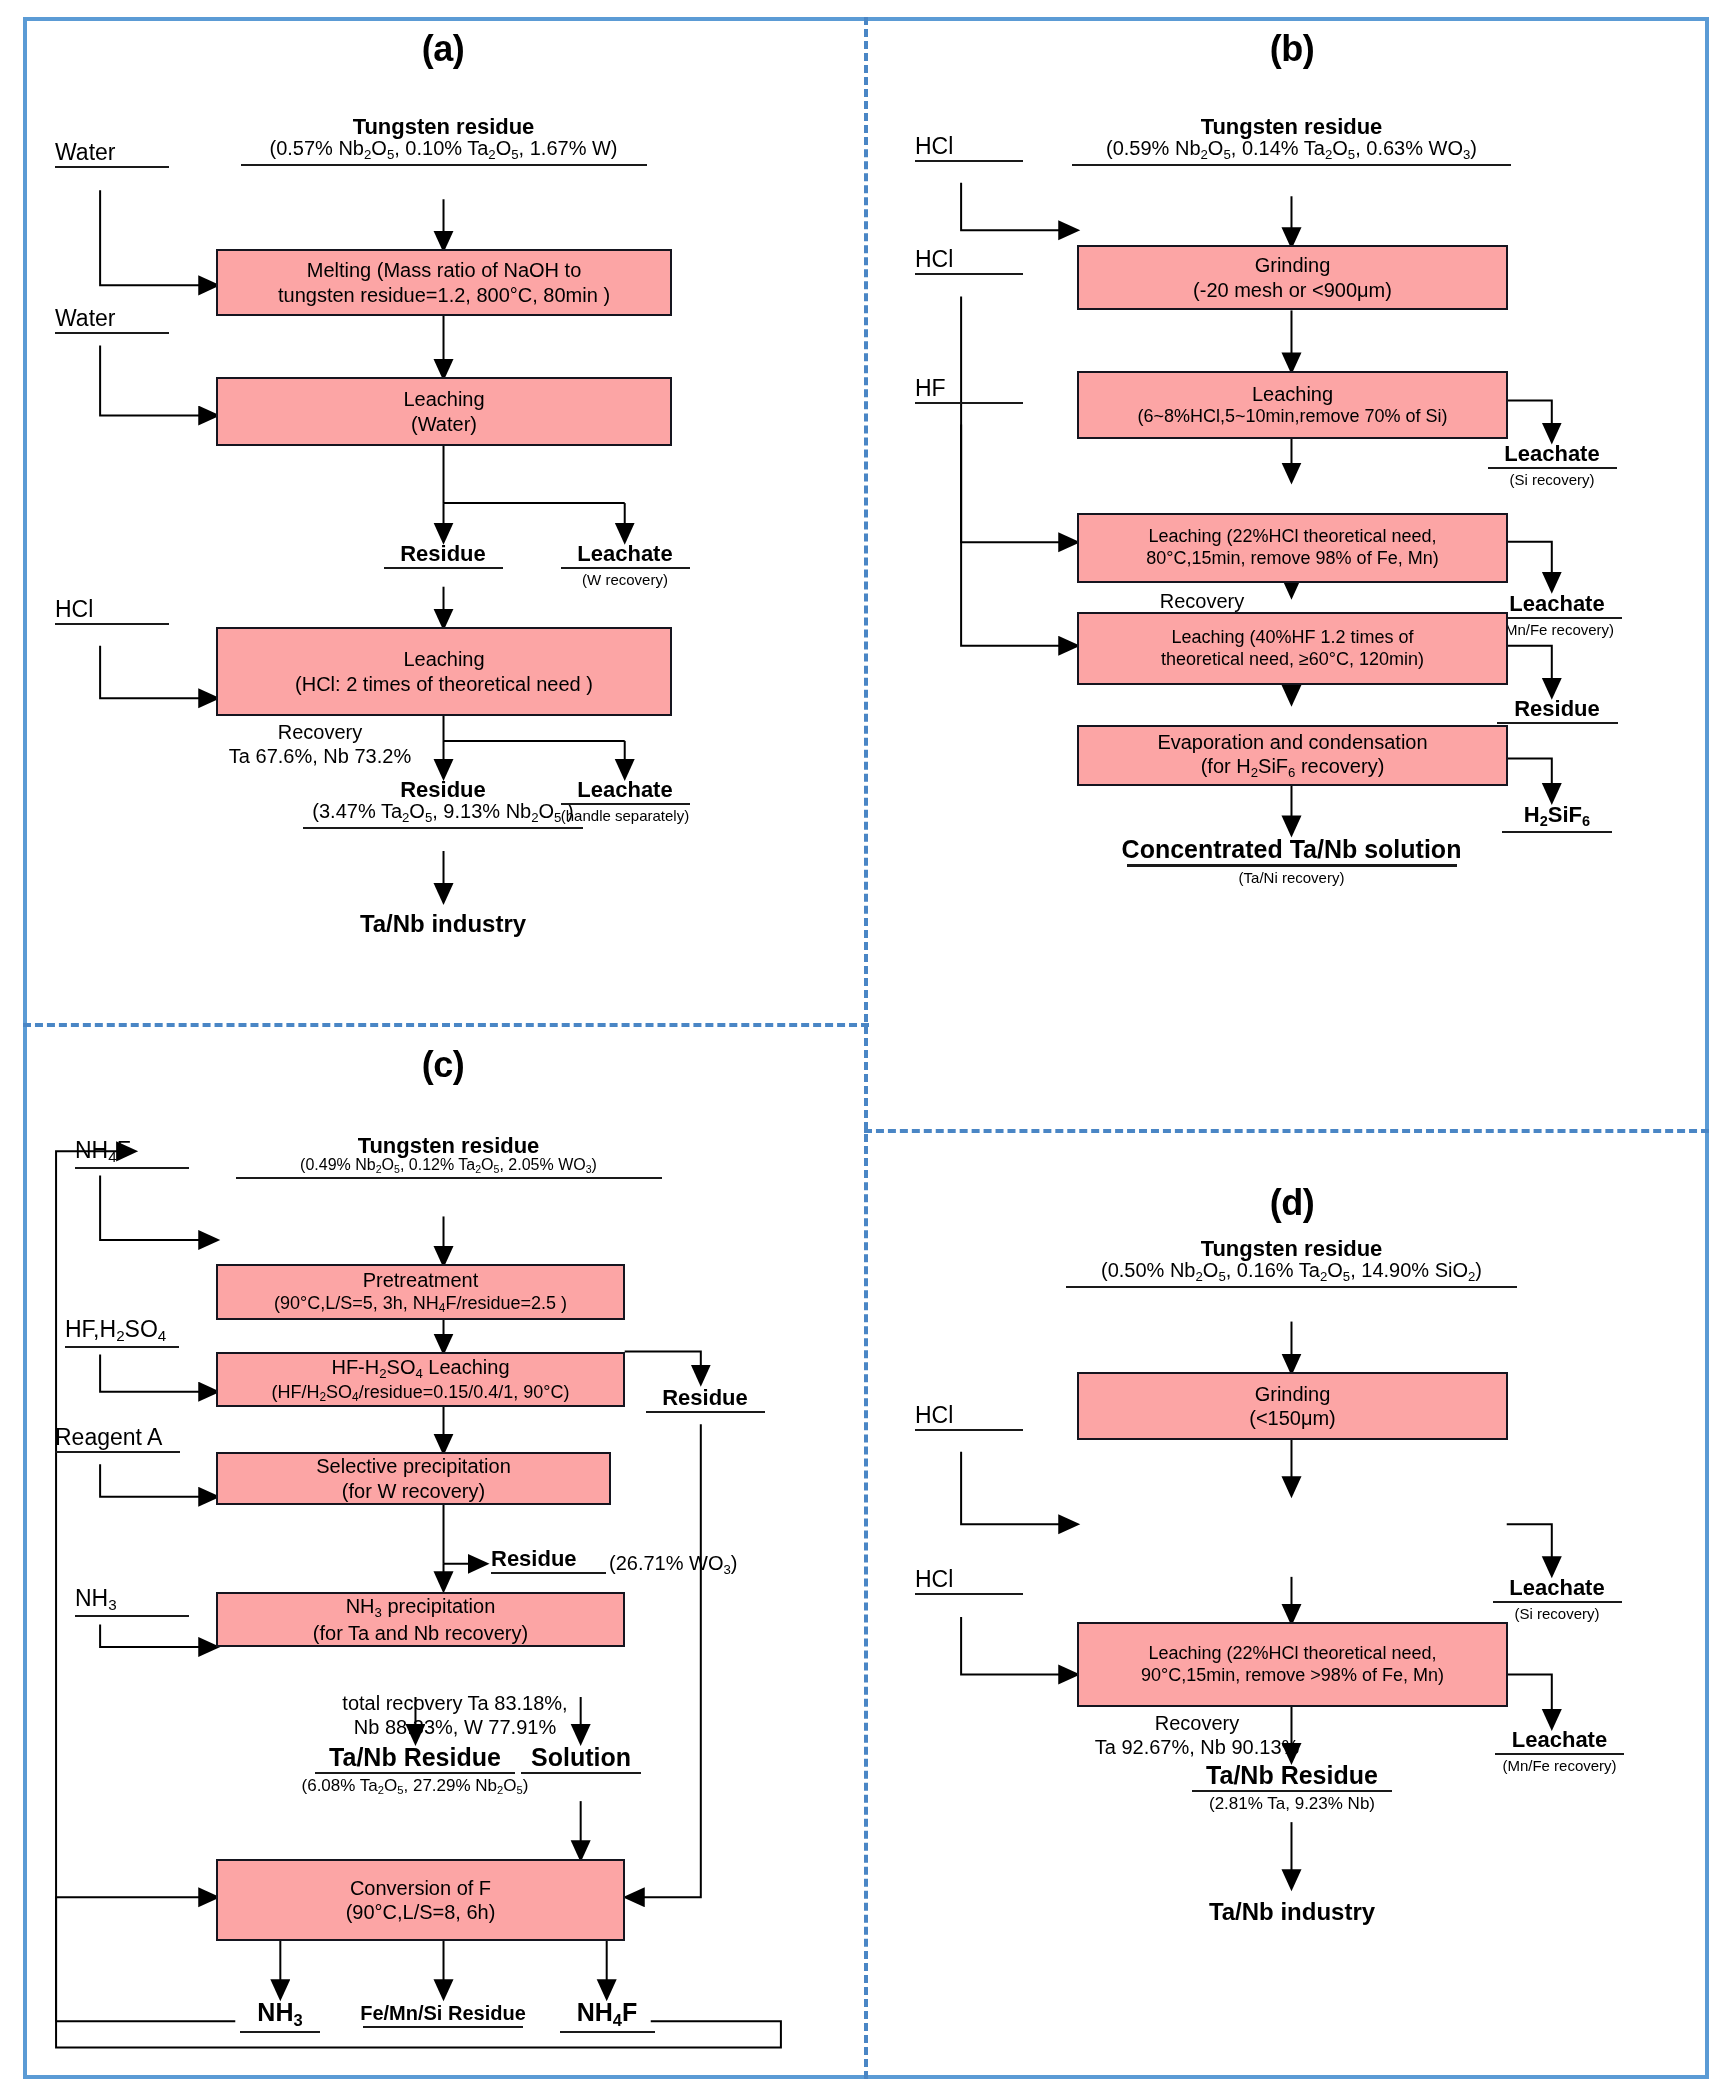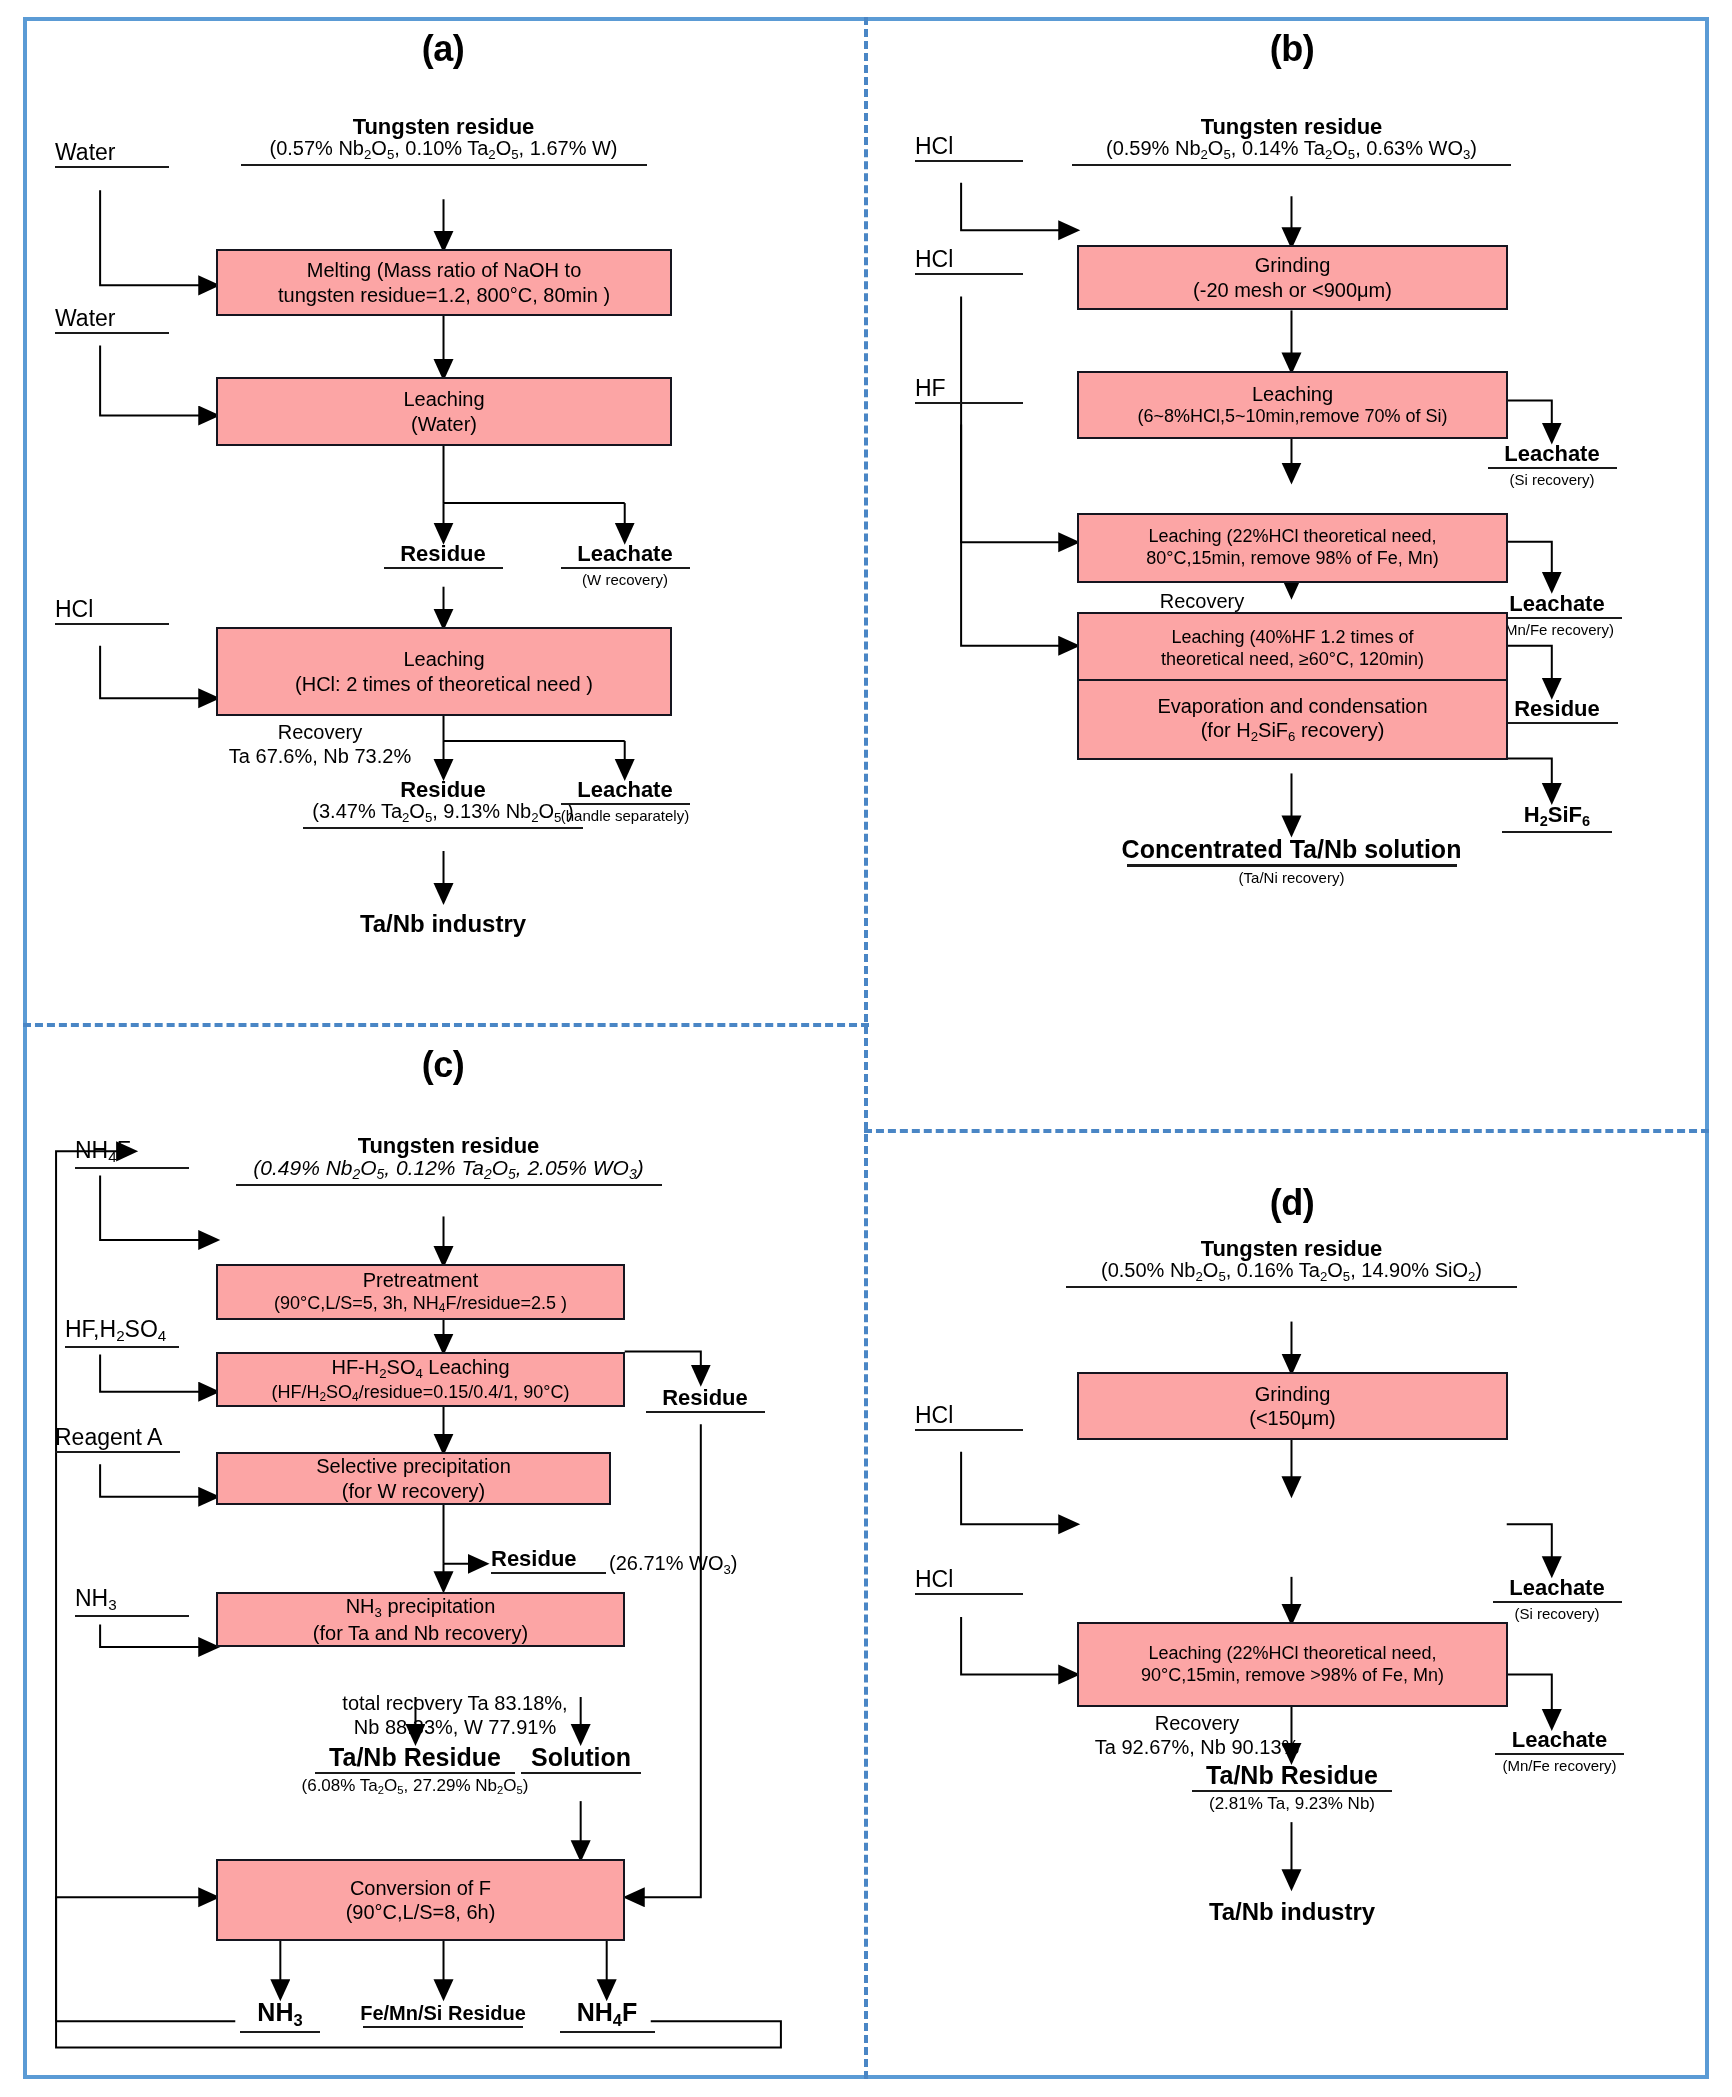--- a/index.html
+++ b/index.html
@@ -342,41 +342,41 @@
   <div class="pbox" style="left:1077px;top:612px;width:431px;height:73px;">
     <span class="l2">Leaching (40%HF 1.2 times of</span>
     <span class="l2">theoretical need, ≥60°C, 120min)</span>
   </div>
 
   <div class="stream" style="left:1467px;top:697px;width:180px;">
     <span class="nm">Residue</span>
     <span class="ul" style="width:121px;"></span>
   </div>
 
-  <div class="pbox" style="left:1077px;top:679px;width:431px;height:81px;">
+  <div class="pbox" style="left:1077px;top:725px;width:431px;height:61px;">
     <span class="l1">Evaporation and condensation</span>
     <span class="l1">(for H<sub>2</sub>SiF<sub>6</sub> recovery)</span>
   </div>
 
   <div class="stream" style="left:1467px;top:803px;width:180px;">
     <span class="nm">H<sub>2</sub>SiF<sub>6</sub></span>
     <span class="ul" style="width:110px;"></span>
   </div>
 
   <div class="stream" style="left:1041px;top:836px;width:501px;">
     <span class="nm" style="font-size:25px;">Concentrated Ta/Nb solution</span>
     <span class="ul" style="width:330px;border-bottom-width:3.5px;"></span>
     <span class="sub">(Ta/Ni recovery)</span>
   </div>
 
   <div class="panel-label" style="left:343px;top:1044px;width:200px;">(c)</div>
 
   <div class="stream" style="left:203px;top:1134px;width:491px;">
     <span class="nm">Tungsten residue</span>
-    <span class="nm" style="font-size:21px;font-weight:normal;font-style:italic;">(0.49% Nb<sub>2</sub>O<sub>5</sub>, 0.12% Ta<sub>2</sub>O<sub>5</sub>, 2.05% WO<sub>3</sub>)</span>
+    <span class="nm" style="font-size:16px;font-weight:normal;">(0.49% Nb<sub>2</sub>O<sub>5</sub>, 0.12% Ta<sub>2</sub>O<sub>5</sub>, 2.05% WO<sub>3</sub>)</span>
     <span class="ul" style="width:426px;"></span>
   </div>
 
   <div class="reagent" style="left:75px;top:1138px;">
     <span class="nm">NH<sub>4</sub>F</span>
     <span class="ul" style="width:114px;"></span>
   </div>
 
   <div class="pbox" style="left:216px;top:1264px;width:409px;height:56px;">
     <span class="l1">Pretreatment</span>

